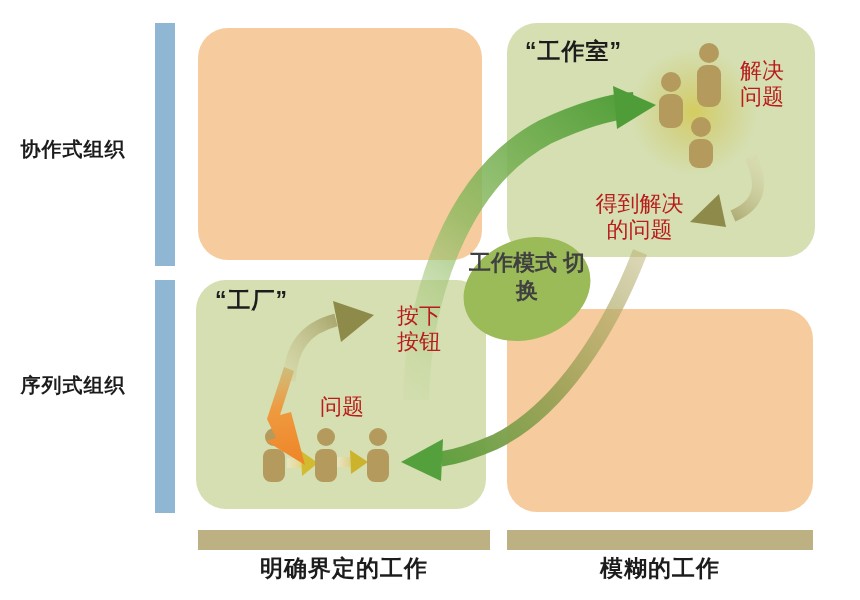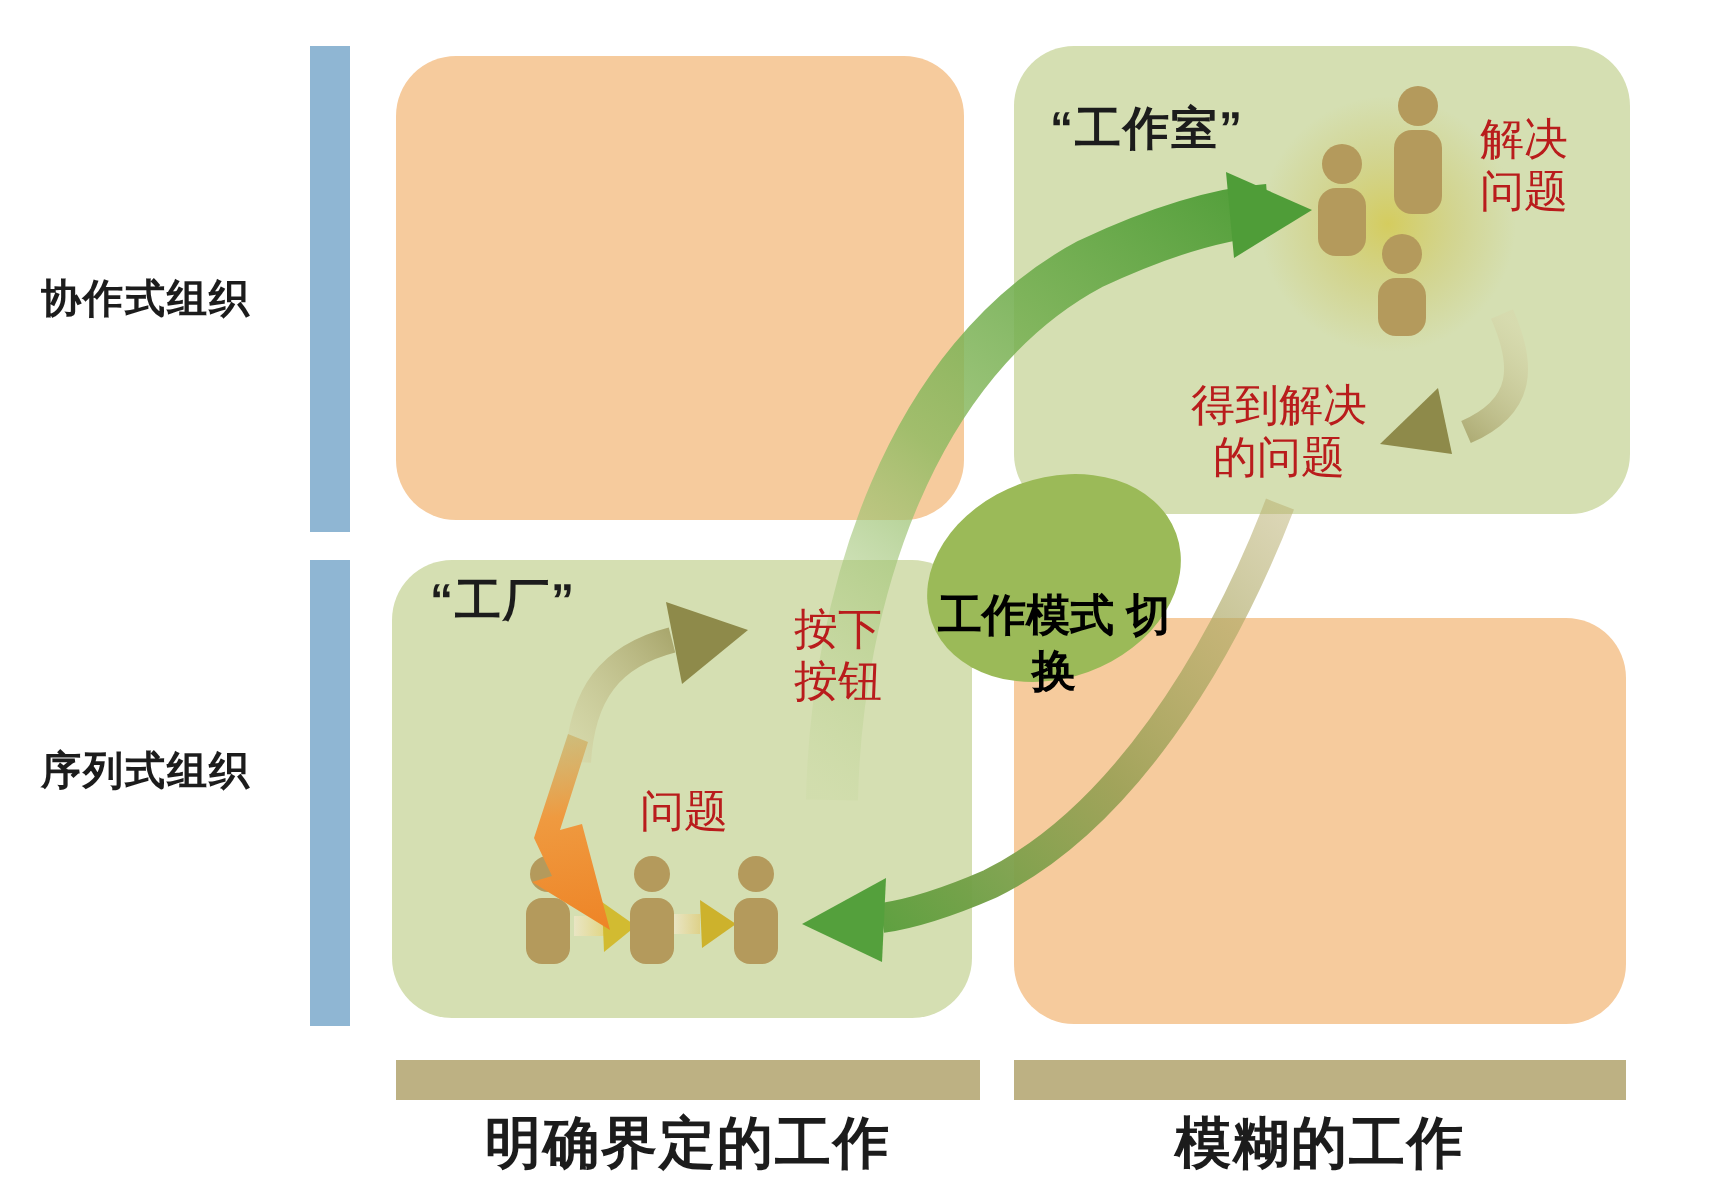--- a/index.html
+++ b/index.html
@@ -3,36 +3,36 @@
 <meta charset="utf-8">
 <style>
   html,body{margin:0;padding:0;background:#fff;}
   .stage{
     position:relative;width:860px;height:600px;background:#fff;overflow:hidden;
     font-family:"Liberation Sans","DejaVu Sans",sans-serif;color:var(--text-dark,#1c1c1c);
   }
   .abs{position:absolute;}
   
   .y-label{width:140px;text-align:center;font-size:20px;font-weight:bold;letter-spacing:1px;}
-  .x-label{text-align:center;font-size:28px;font-weight:bold;letter-spacing:1px;}
+  .x-label{text-align:center;font-size:23px;font-weight:bold;letter-spacing:1px;}
   
   .y-bar{width:20px;background:var(--axis-blue,#8fb6d3);}
   .x-bar{height:20px;background:var(--axis-tan,#bdb183);}
   
   .quad{border-radius:30px;}
   .quad.orange{background:var(--quadrant-orange,#f6cb9d);}
   .quad.green{background:var(--quadrant-green,#d5dfb2);}
   
   .quad-title{font-size:23px;font-weight:bold;letter-spacing:1px;}
   
   .note{font-family:"DejaVu Serif","Liberation Serif",serif;font-size:22px;line-height:26px;text-align:center;color:#b91c1c;}
   .note span{display:block;}
   
   .badge-ellipse{width:130px;height:100px;border-radius:50%;background:var(--badge-green,#9bba58);transform:rotate(-20deg);}
-  .badge-text{width:130px;text-align:center;color:#000000;font-size:22px;font-weight:bold;line-height:28px;margin-top:45px;}
+  .badge-text{width:130px;text-align:center;color:#404040;font-size:22px;font-weight:bold;line-height:28px;}
   svg.overlay{position:absolute;left:0;top:0;pointer-events:none;}
 </style>
 </head>
 <body>
 
 <div class="stage">
 
   <div class="abs y-label" style="left:3px;top:372px;">序列式组织</div>
   <div class="abs y-label" style="left:3px;top:136px;">协作式组织</div>
 
@@ -147,21 +147,21 @@
 
     <polygon points="284,367 294,371 280,415 291,412 305,465 266,441 276,438 267,419" fill="url(#gradBolt)"></polygon>
   </svg>
 
   <div class="abs badge-ellipse" style="left:462px;top:239px;"></div>
   <div class="abs badge-text" style="left:462px;top:249px;">
     <span>工作模式</span>
     <span>切换</span>
   </div>
 
-  <div class="abs quad-title" style="left:525px;top:49px;">“工作室”</div>
+  <div class="abs quad-title" style="left:525px;top:36px;">“工作室”</div>
   <div class="abs quad-title" style="left:215px;top:285px;">“工厂”</div>
 
   <div class="abs note" style="left:727px;top:58px;width:70px;">
     <span>解决</span>
     <span>问题</span>
   </div>
   <div class="abs note" style="left:582px;top:191px;width:115px;">
     <span>得到解决</span>
     <span>的问题</span>
   </div>

